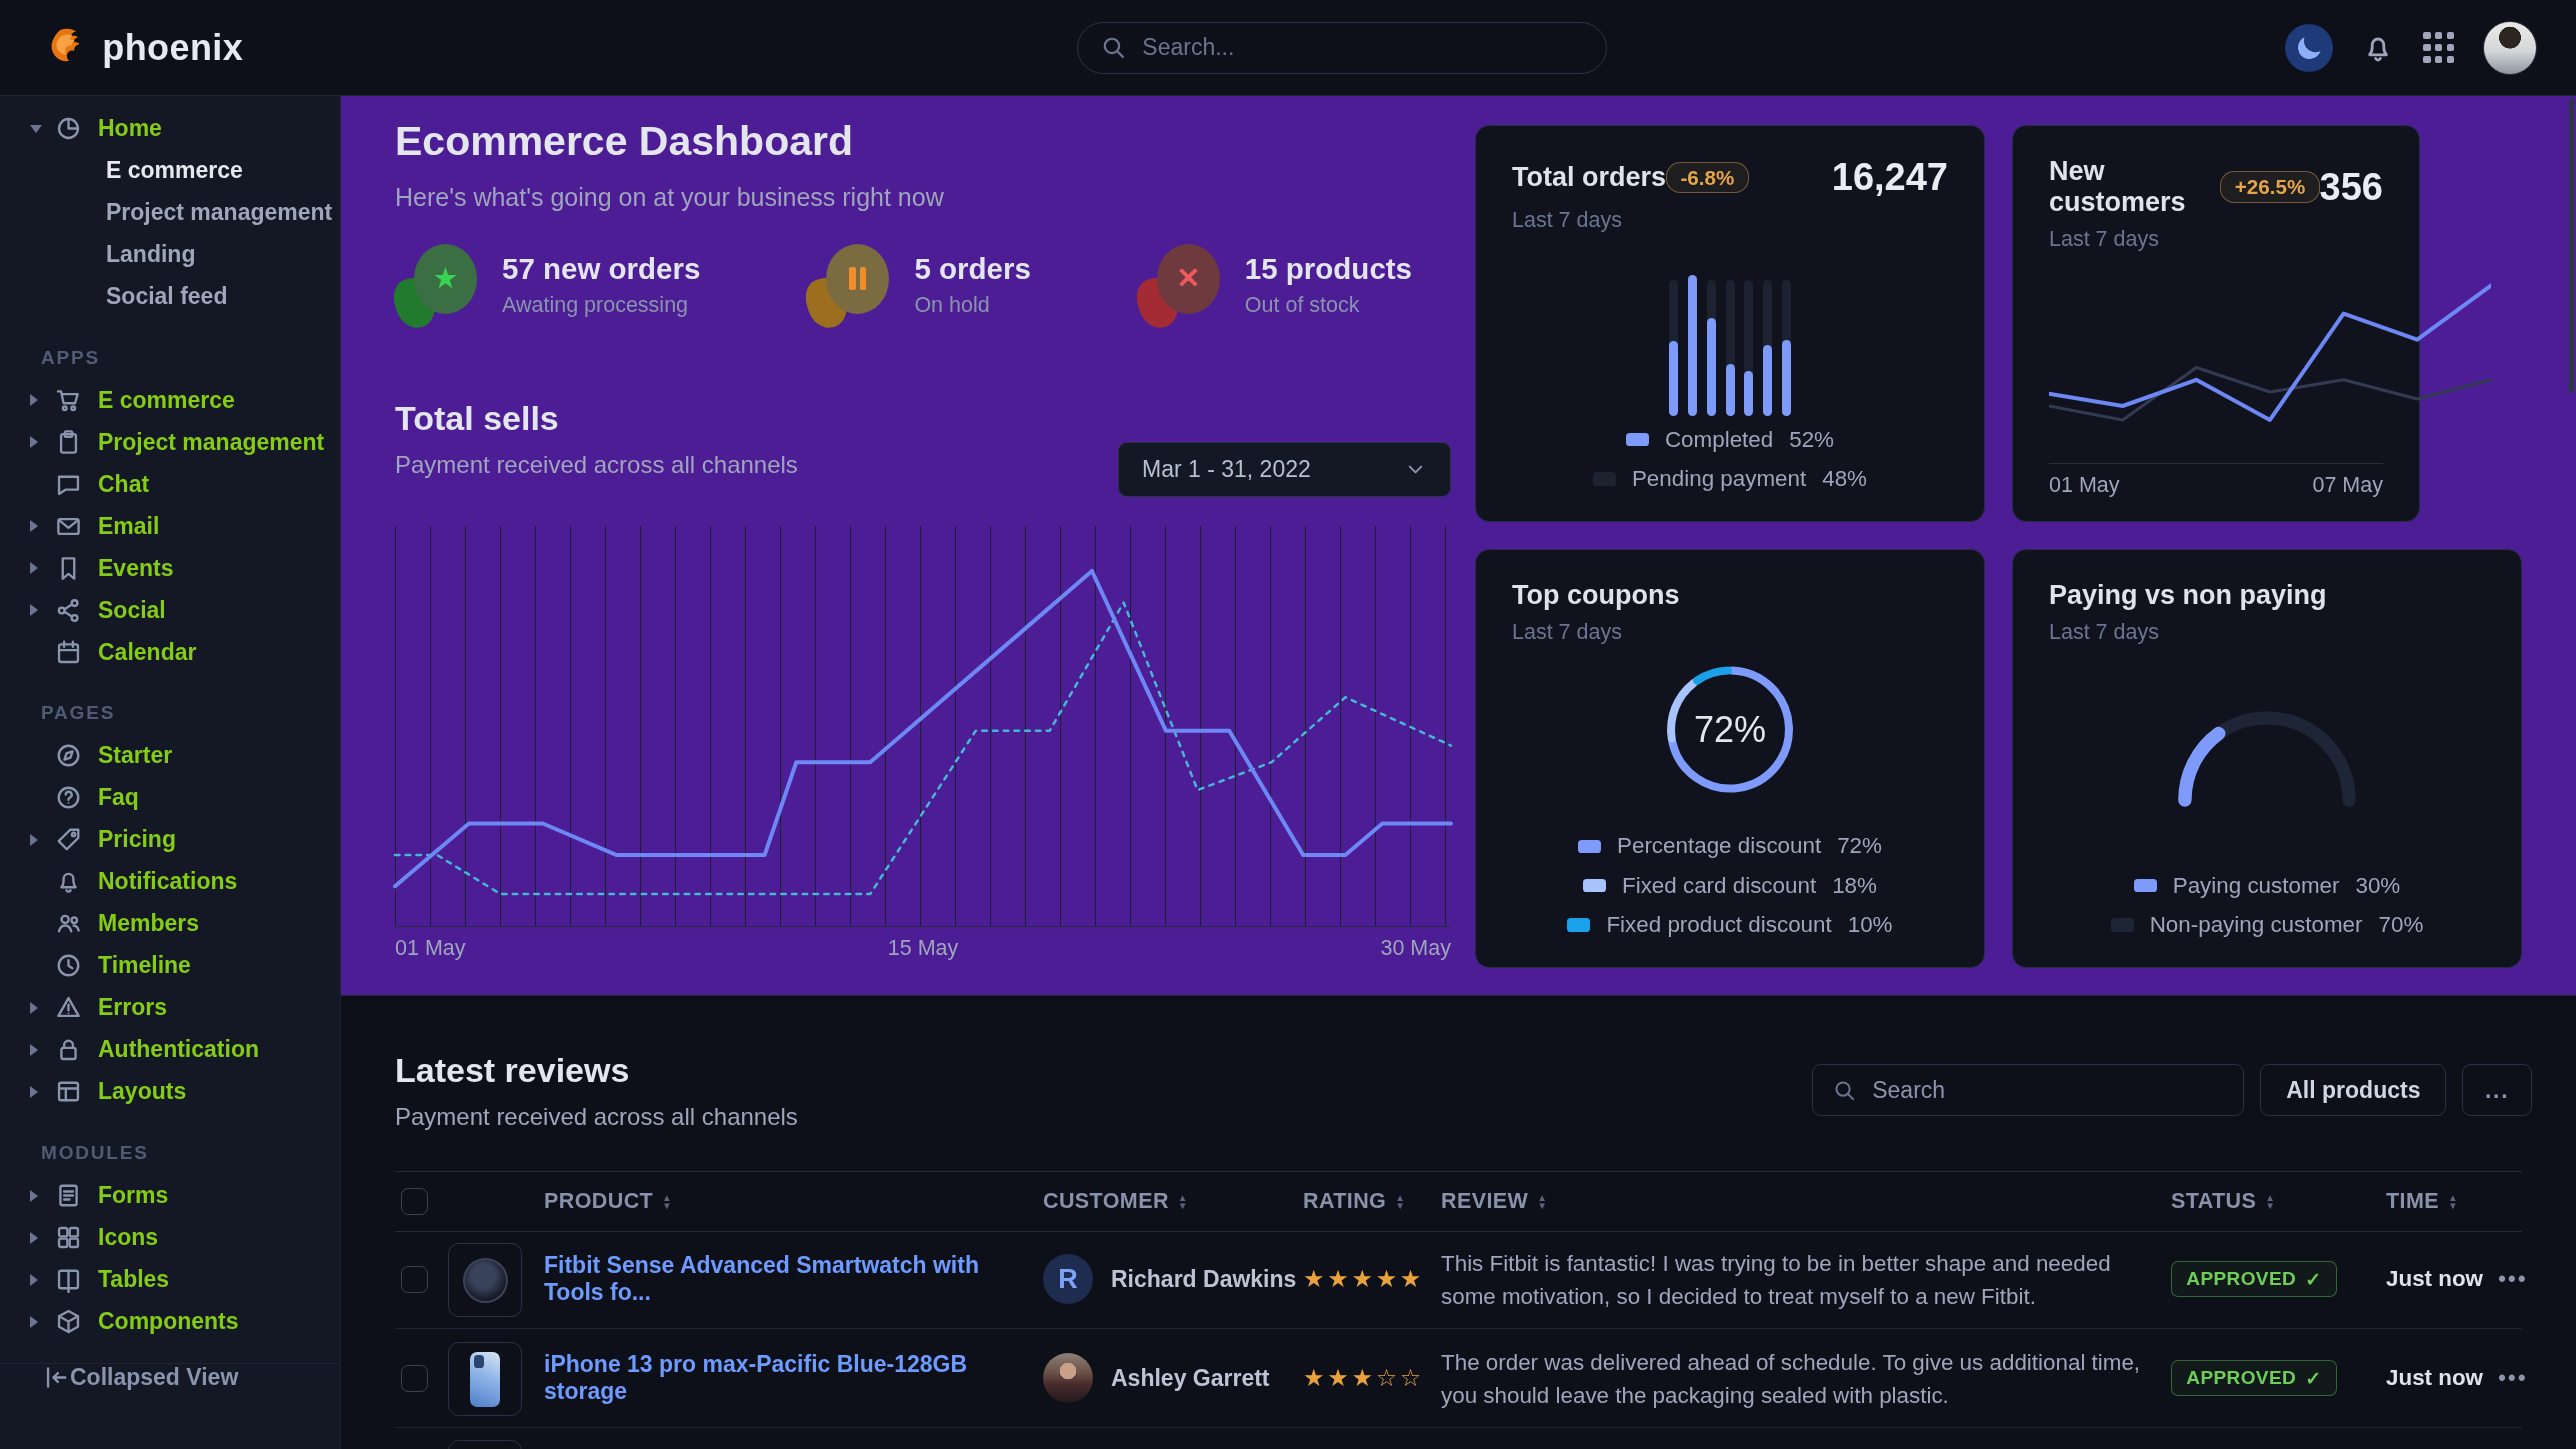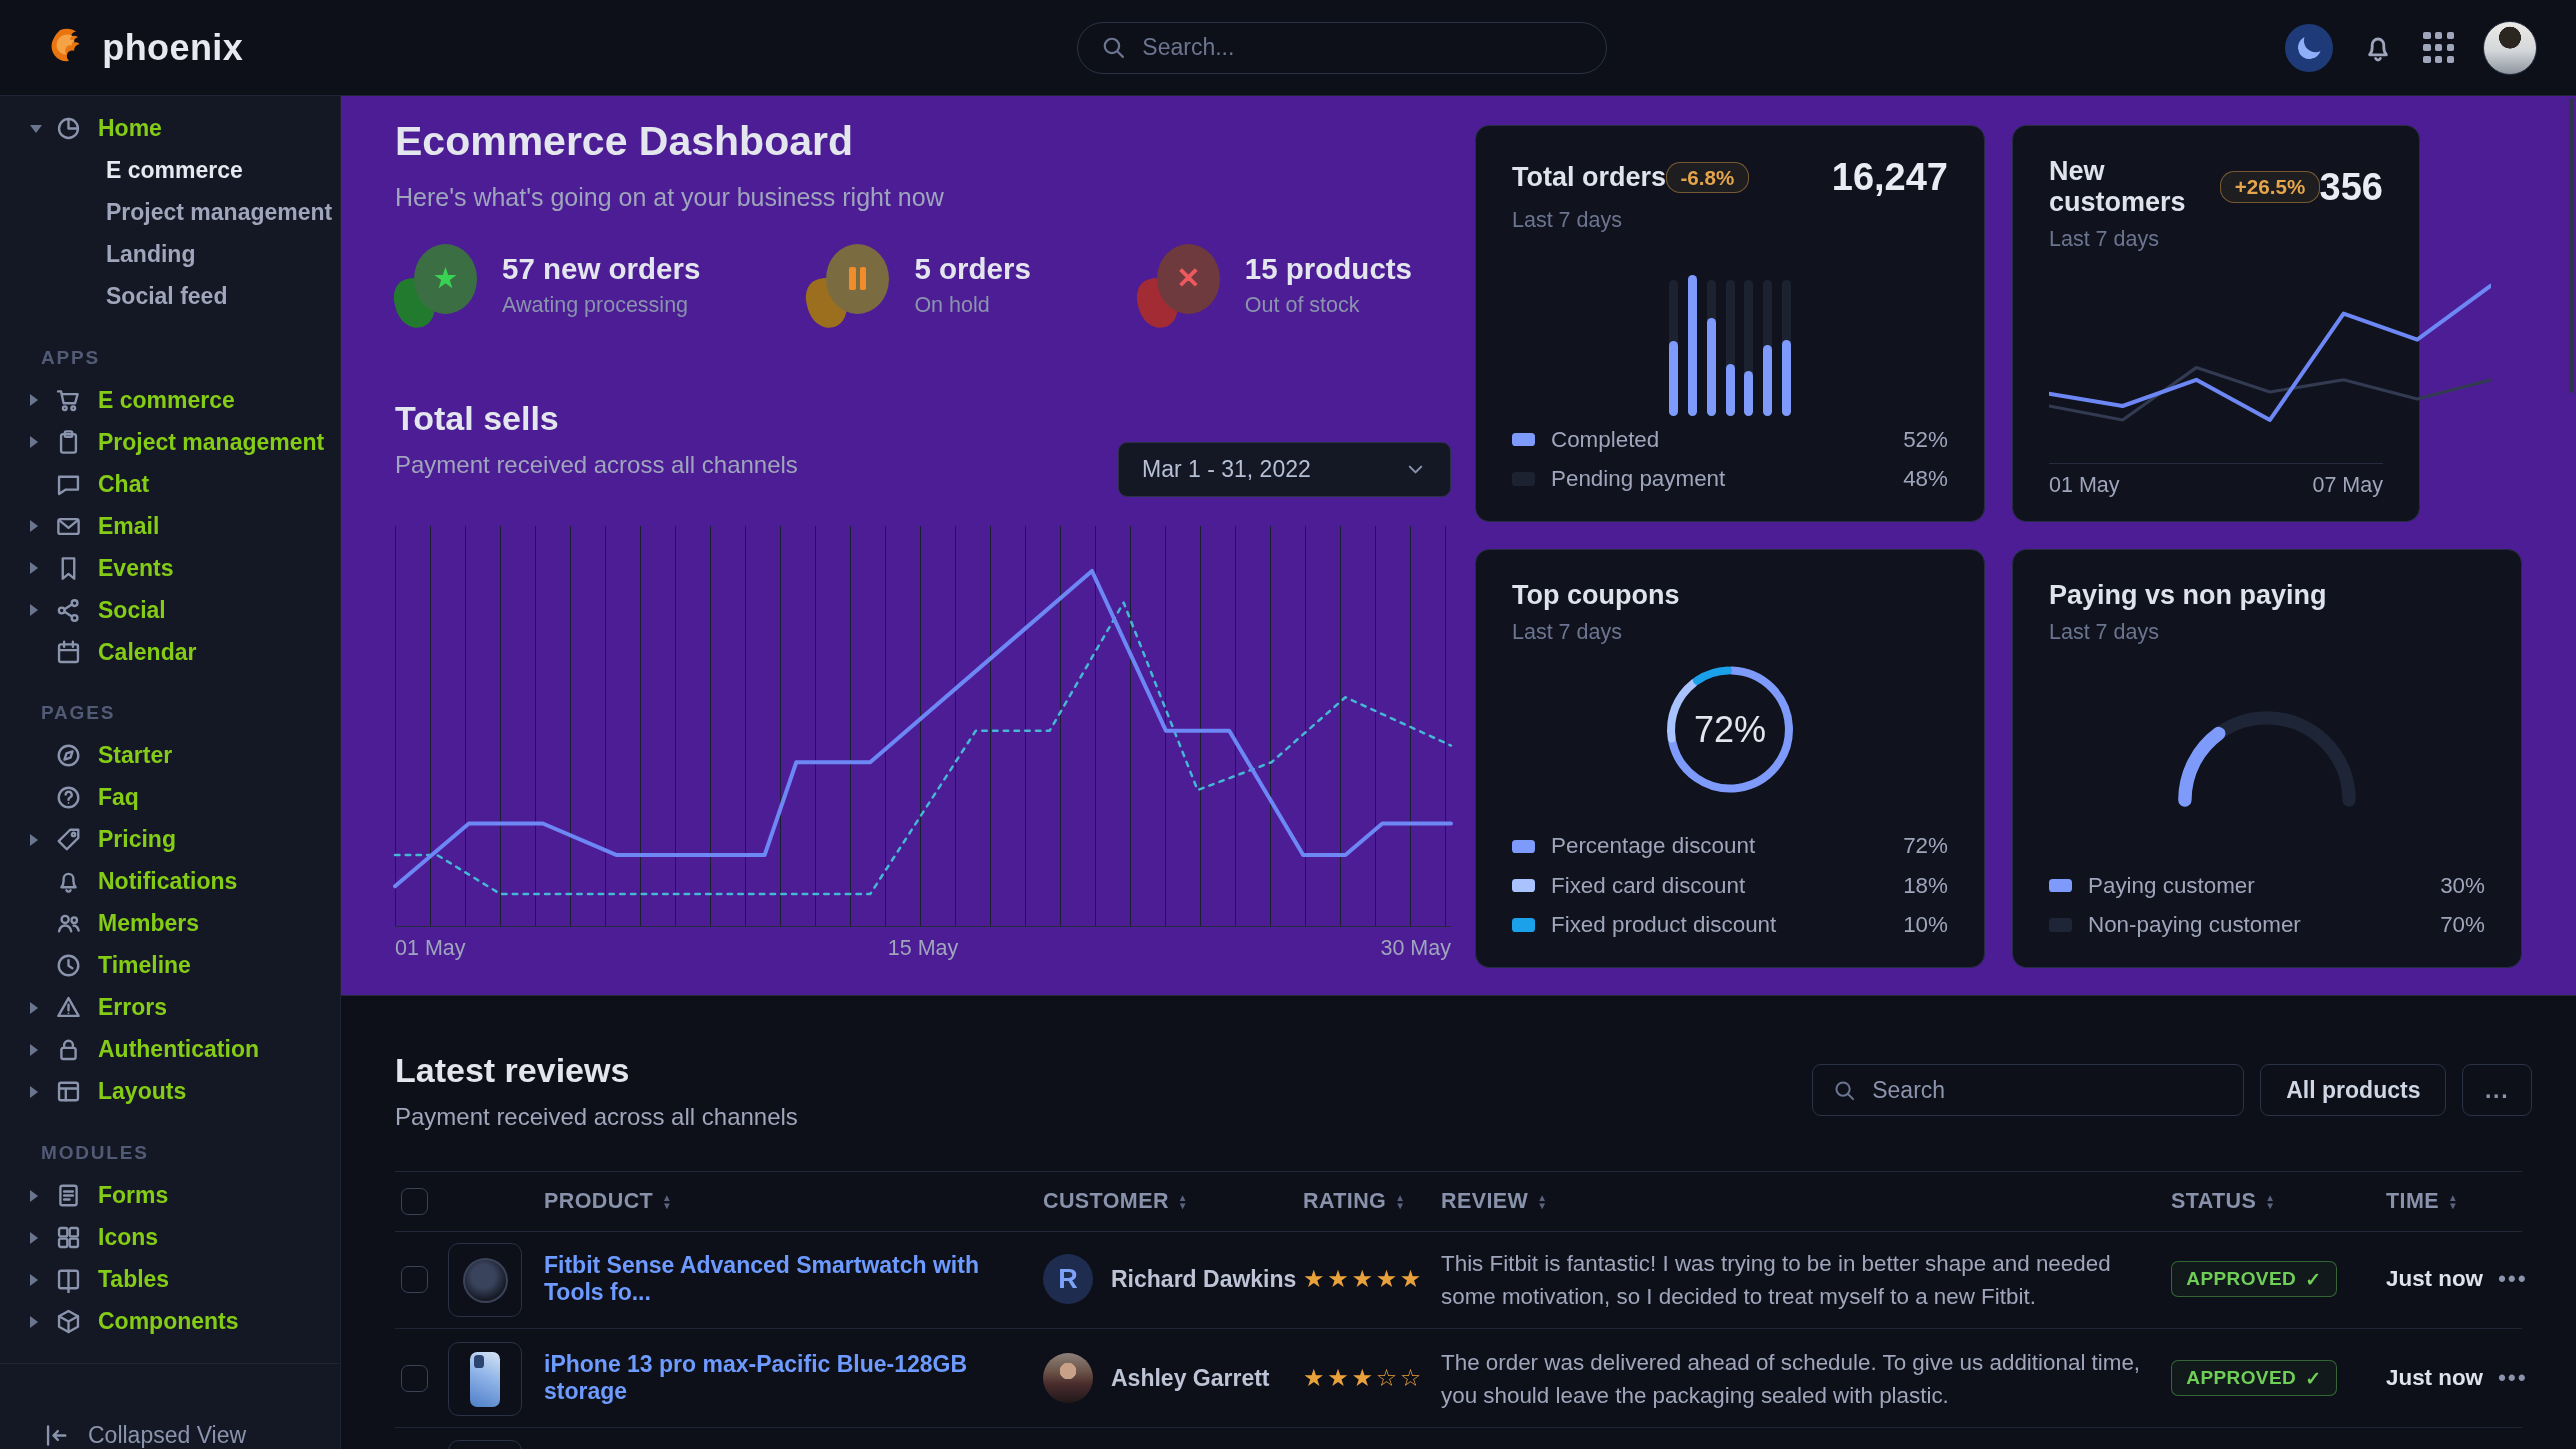--- a/index.html
+++ b/index.html
@@ -25,21 +25,21 @@
   
   .sidebar{position:absolute;top:95px;left:0;width:341px;bottom:0;background:#141824;border-right:0.9px solid #1e2433;box-sizing:border-box;padding-top:12.5px;}
   .sb-item{height:42px;display:flex;align-items:center;padding-left:55px;color:#84cc16;font-size:23px;font-weight:600;position:relative;cursor:pointer;}
   .sb-item .ic{width:27px;height:27px;margin-right:16px;color:#8a94ad;flex:0 0 auto;}
   .sb-caret{position:absolute;left:30px;width:0;height:0;}
   .caret-right{border-left:8px solid #6b7590;border-top:6.3px solid transparent;border-bottom:6.3px solid transparent;}
   .caret-down{border-top:8px solid #6b7590;border-left:6.3px solid transparent;border-right:6.3px solid transparent;}
   .sb-child{height:42px;display:flex;align-items:center;padding-left:106px;font-size:23px;color:#9fa6bc;cursor:pointer;font-weight:600;}
   .sb-child.active{color:#e6e9f0;}
   .sb-label{padding-left:41px;margin-top:29px;margin-bottom:10.7px;font-size:19px;letter-spacing:1.8px;color:#525b75;font-weight:700;}
-  .sb-footer{position:absolute;bottom:0;left:0;right:0.9px;height:85px;border-top:0.9px solid #1e2433;display:flex;align-items:flex-end;padding-left:43px;gap:18px;color:#8a94ad;font-size:23px;font-weight:400;cursor:pointer;}
+  .sb-footer{position:absolute;bottom:0;left:0;right:0.9px;height:85px;border-top:0.9px solid #1e2433;display:flex;align-items:flex-start;padding-left:43px;color:#8a94ad;font-size:23px;font-weight:700;cursor:pointer;}
   .sb-footer .ic{width:27px;height:27px;}
   
   .main{position:absolute;left:341px;top:95px;right:0;bottom:0;}
   .top-sec{position:absolute;left:0;top:0;right:0;height:900px;background:#4c1d95;}
   .pg-title{position:absolute;left:54px;top:23px;font-size:41px;font-weight:700;color:#e3e6ed;}
   .pg-sub{position:absolute;left:54px;top:88px;font-size:25px;color:#9fa6bc;}
   .stats{position:absolute;left:54px;top:145px;display:flex;gap:107px;}
   .stat{display:flex;align-items:center;gap:25px;}
   .stat-ic{position:relative;width:82px;height:90px;}
   .stat-blob{position:absolute;left:0;bottom:1.8px;width:39px;height:50px;border-radius:42% 48% 46% 50%;transform:rotate(-14deg);}
@@ -70,21 +70,21 @@
   .card4{left:1671px;top:454px;width:510px;height:419px;}
   .c-head{display:flex;align-items:center;}
   .c-title{font-size:27px;font-weight:700;color:#dfe3ec;}
   .badge{font-size:20.6px;color:#e5a54b;border:0.9px solid rgba(229,165,75,.45);background:rgba(229,165,75,.07);border-radius:14.3px;padding:2.7px 13.4px;font-weight:700;}
   .c-value{margin-left:auto;font-size:38px;font-weight:700;color:#e9ecf3;}
   .c-period{font-size:21.5px;color:#6b7590;margin-top:9px;}
   .bars{position:absolute;left:36px;right:36px;top:132px;height:158px;display:flex;justify-content:center;gap:9.8px;align-items:flex-end;}
   .barpair{position:relative;width:9px;height:158px;}
   .bar-track{position:absolute;bottom:0;left:0;width:9px;height:136px;background:#1c2230;border-radius:4.5px;}
   .bar-fill{position:absolute;bottom:0;left:0;width:9px;background:#7e9bfc;border-radius:4.5px;}
-  .legend{position:absolute;left:36px;right:36px;bottom:29px;display:flex;flex-direction:column;gap:13.4px;}
+  .legend{position:absolute;left:36px;right:36px;bottom:29px;display:flex;flex-direction:column;gap:13.4px;align-items:center;}
   .lg-row{display:flex;align-items:center;gap:16px;font-size:22.4px;color:#9fa6bc;}
   .chip{width:23px;height:13.4px;border-radius:3.6px;flex:0 0 auto;}
   .lg-val{margin-left:auto;}
   .c2-chart{position:absolute;left:36px;right:36px;top:134px;height:195px;}
   .c2-axis{position:absolute;left:36px;right:36px;top:337px;border-top:0.9px solid #262c3d;}
   .c2-labels{position:absolute;left:36px;right:36px;top:347px;display:flex;justify-content:space-between;font-size:21.5px;color:#9fa6bc;}
   .donut-wrap{position:absolute;left:50%;top:100px;transform:translateX(-50%);width:159px;height:159px;}
   .donut-center{position:absolute;inset:0;display:flex;align-items:center;justify-content:center;font-size:36px;color:#e3e6ed;}
   .gauge-wrap{position:absolute;left:50%;top:150px;transform:translateX(-50%);width:199px;height:116px;}
   

